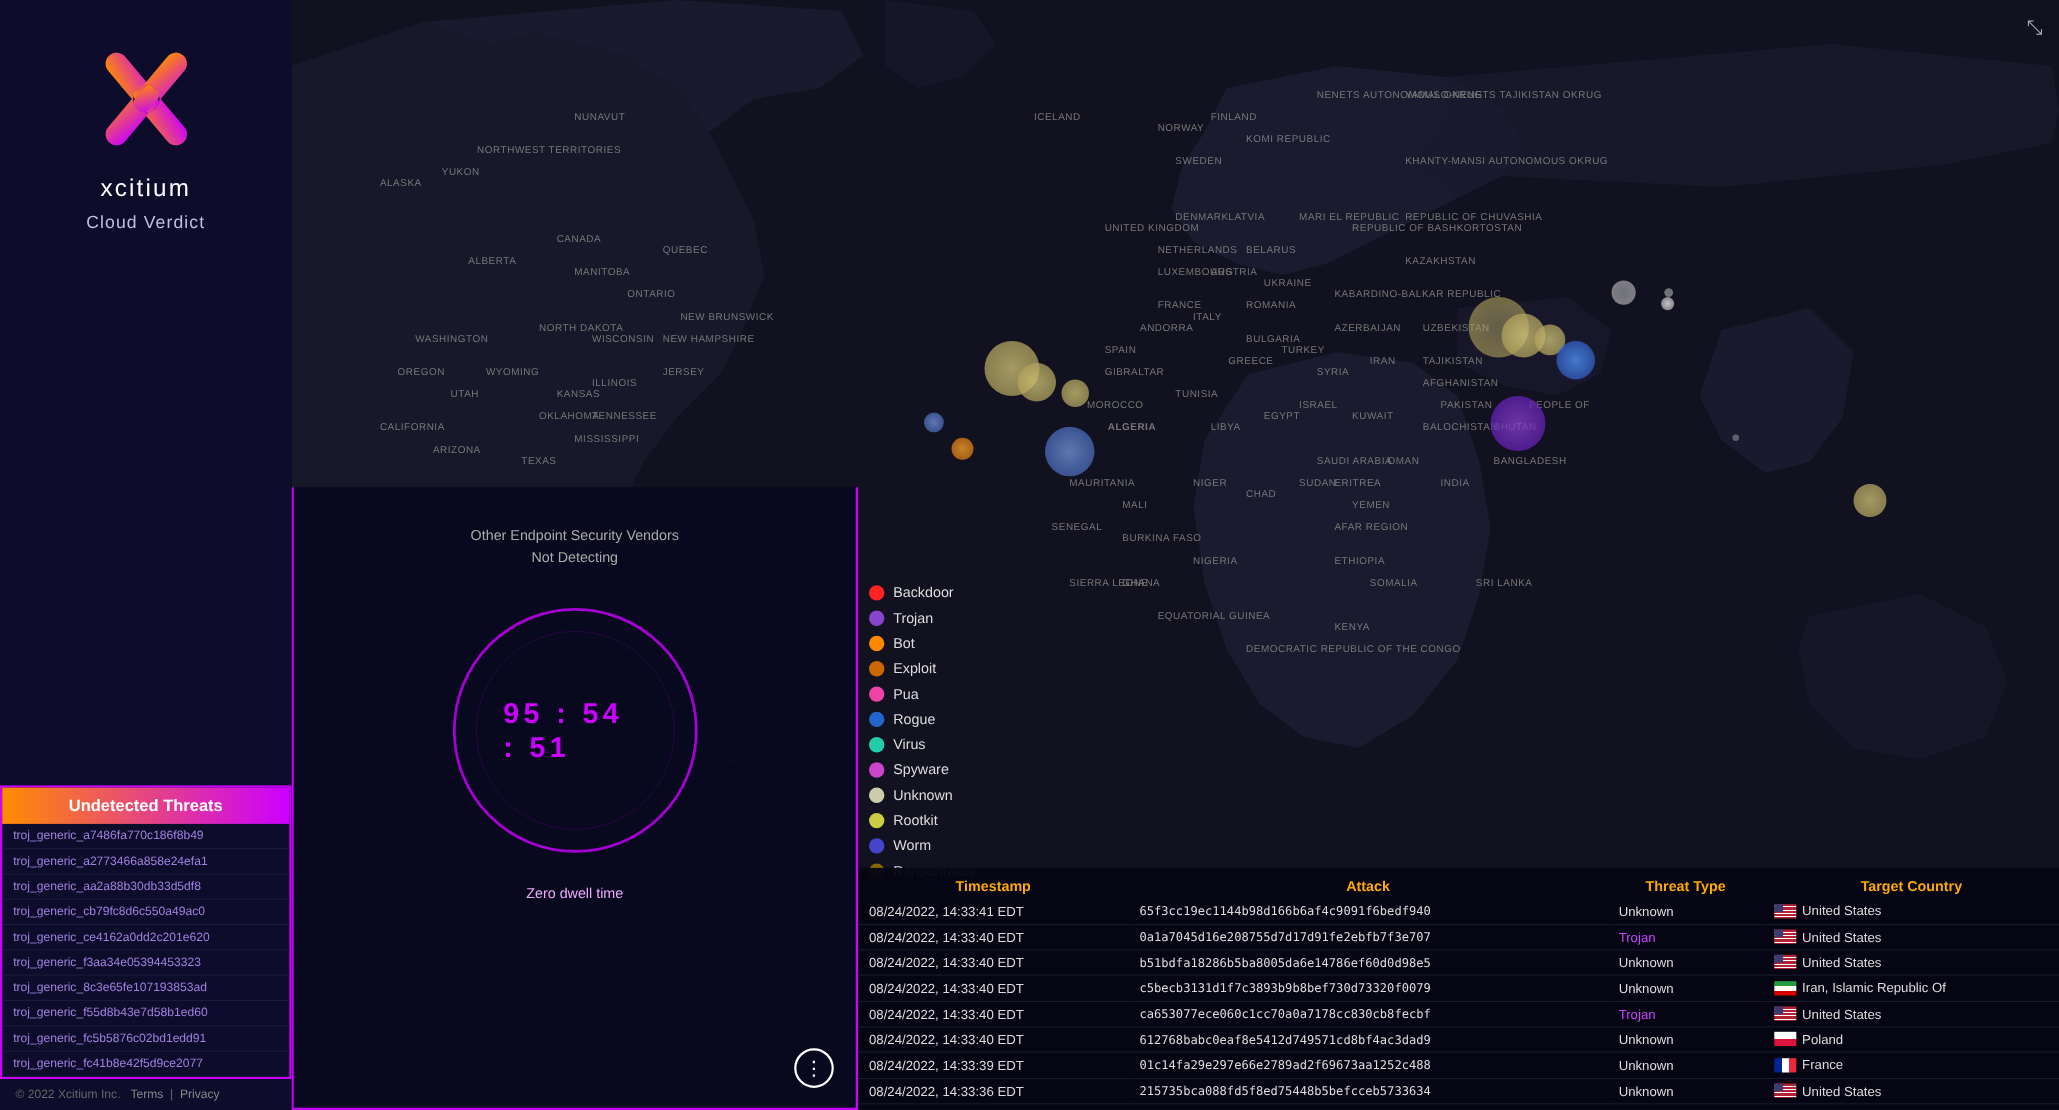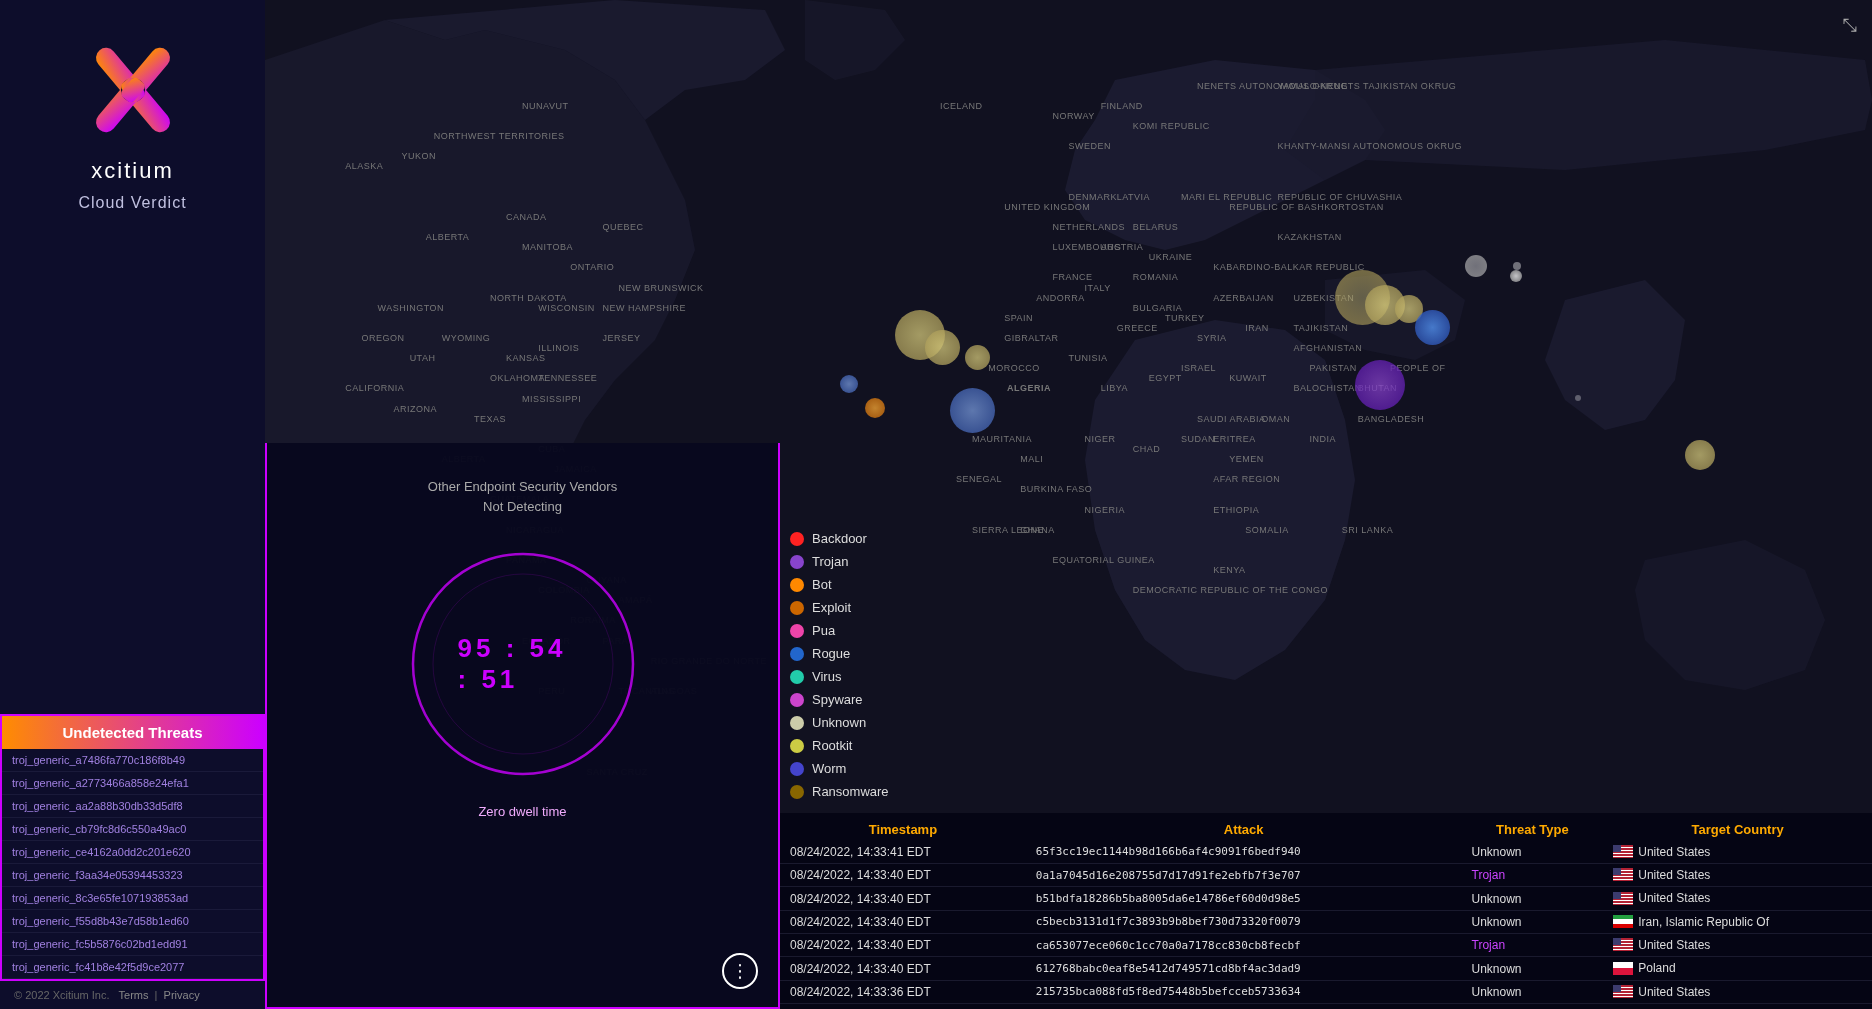--- a/index.html
+++ b/index.html
@@ -579,20 +579,26 @@
             <td class="trojan-text">Trojan</td>
             <td><span class="flag flag-us"></span>United States</td>
           </tr>
           <tr>
             <td>08/24/2022, 14:33:40 EDT</td>
             <td style="font-family: monospace; font-size: 11px;">612768babc0eaf8e5412d749571cd8bf4ac3dad9</td>
             <td class="unknown-text">Unknown</td>
             <td><span class="flag flag-pl"></span>Poland</td>
           </tr>
           <tr>
+            <td>08/24/2022, 14:33:39 EDT</td>
+            <td style="font-family: monospace; font-size: 11px;">01c14fa29e297e66e2789ad2f69673aa1252c488</td>
+            <td class="unknown-text">Unknown</td>
+            <td><span class="flag flag-fr"></span>France</td>
+          </tr>
+          <tr>
             <td>08/24/2022, 14:33:36 EDT</td>
             <td style="font-family: monospace; font-size: 11px;">215735bca088fd5f8ed75448b5befcceb5733634</td>
             <td class="unknown-text">Unknown</td>
             <td><span class="flag flag-us"></span>United States</td>
           </tr>
         </tbody>
     </table>
   </div>
 
   <div id="expand-icon">⤡</div>

